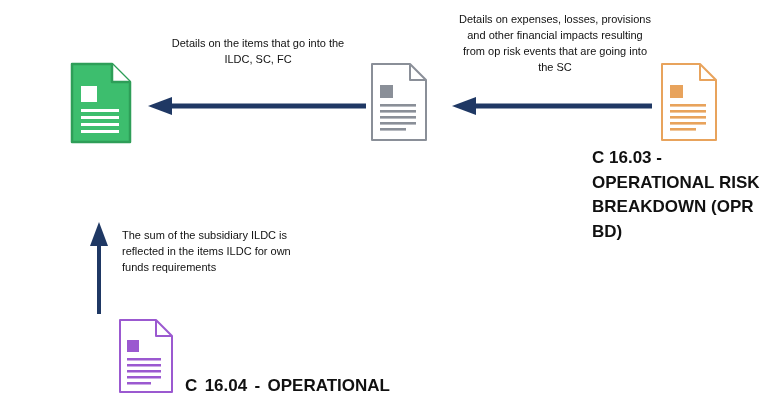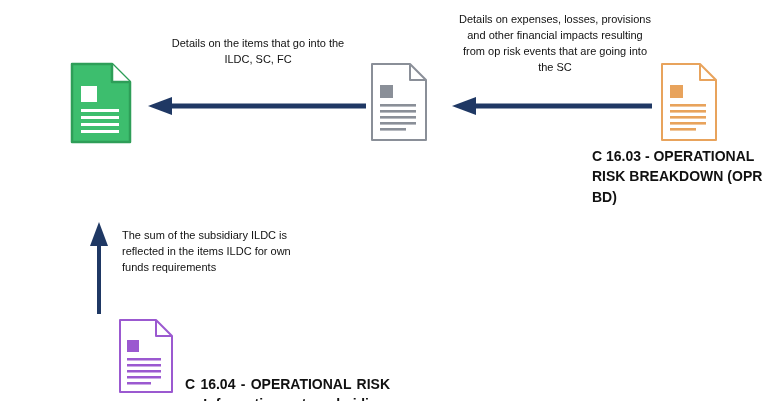--- a/index.html
+++ b/index.html
@@ -22,21 +22,21 @@
     height: 401px;
   }
   .node {
     position: absolute;
   }
   .doc-icon {
     position: absolute;
   }
   .caption {
     position: absolute;
-    font-size: 14px;
+    font-size: 17px;
     font-weight: bold;
     line-height: 1.45;
     color: #111111;
   }
   .annot {
     position: absolute;
     font-size: 11px;
     line-height: 1.45;
     color: #111111;
   }

